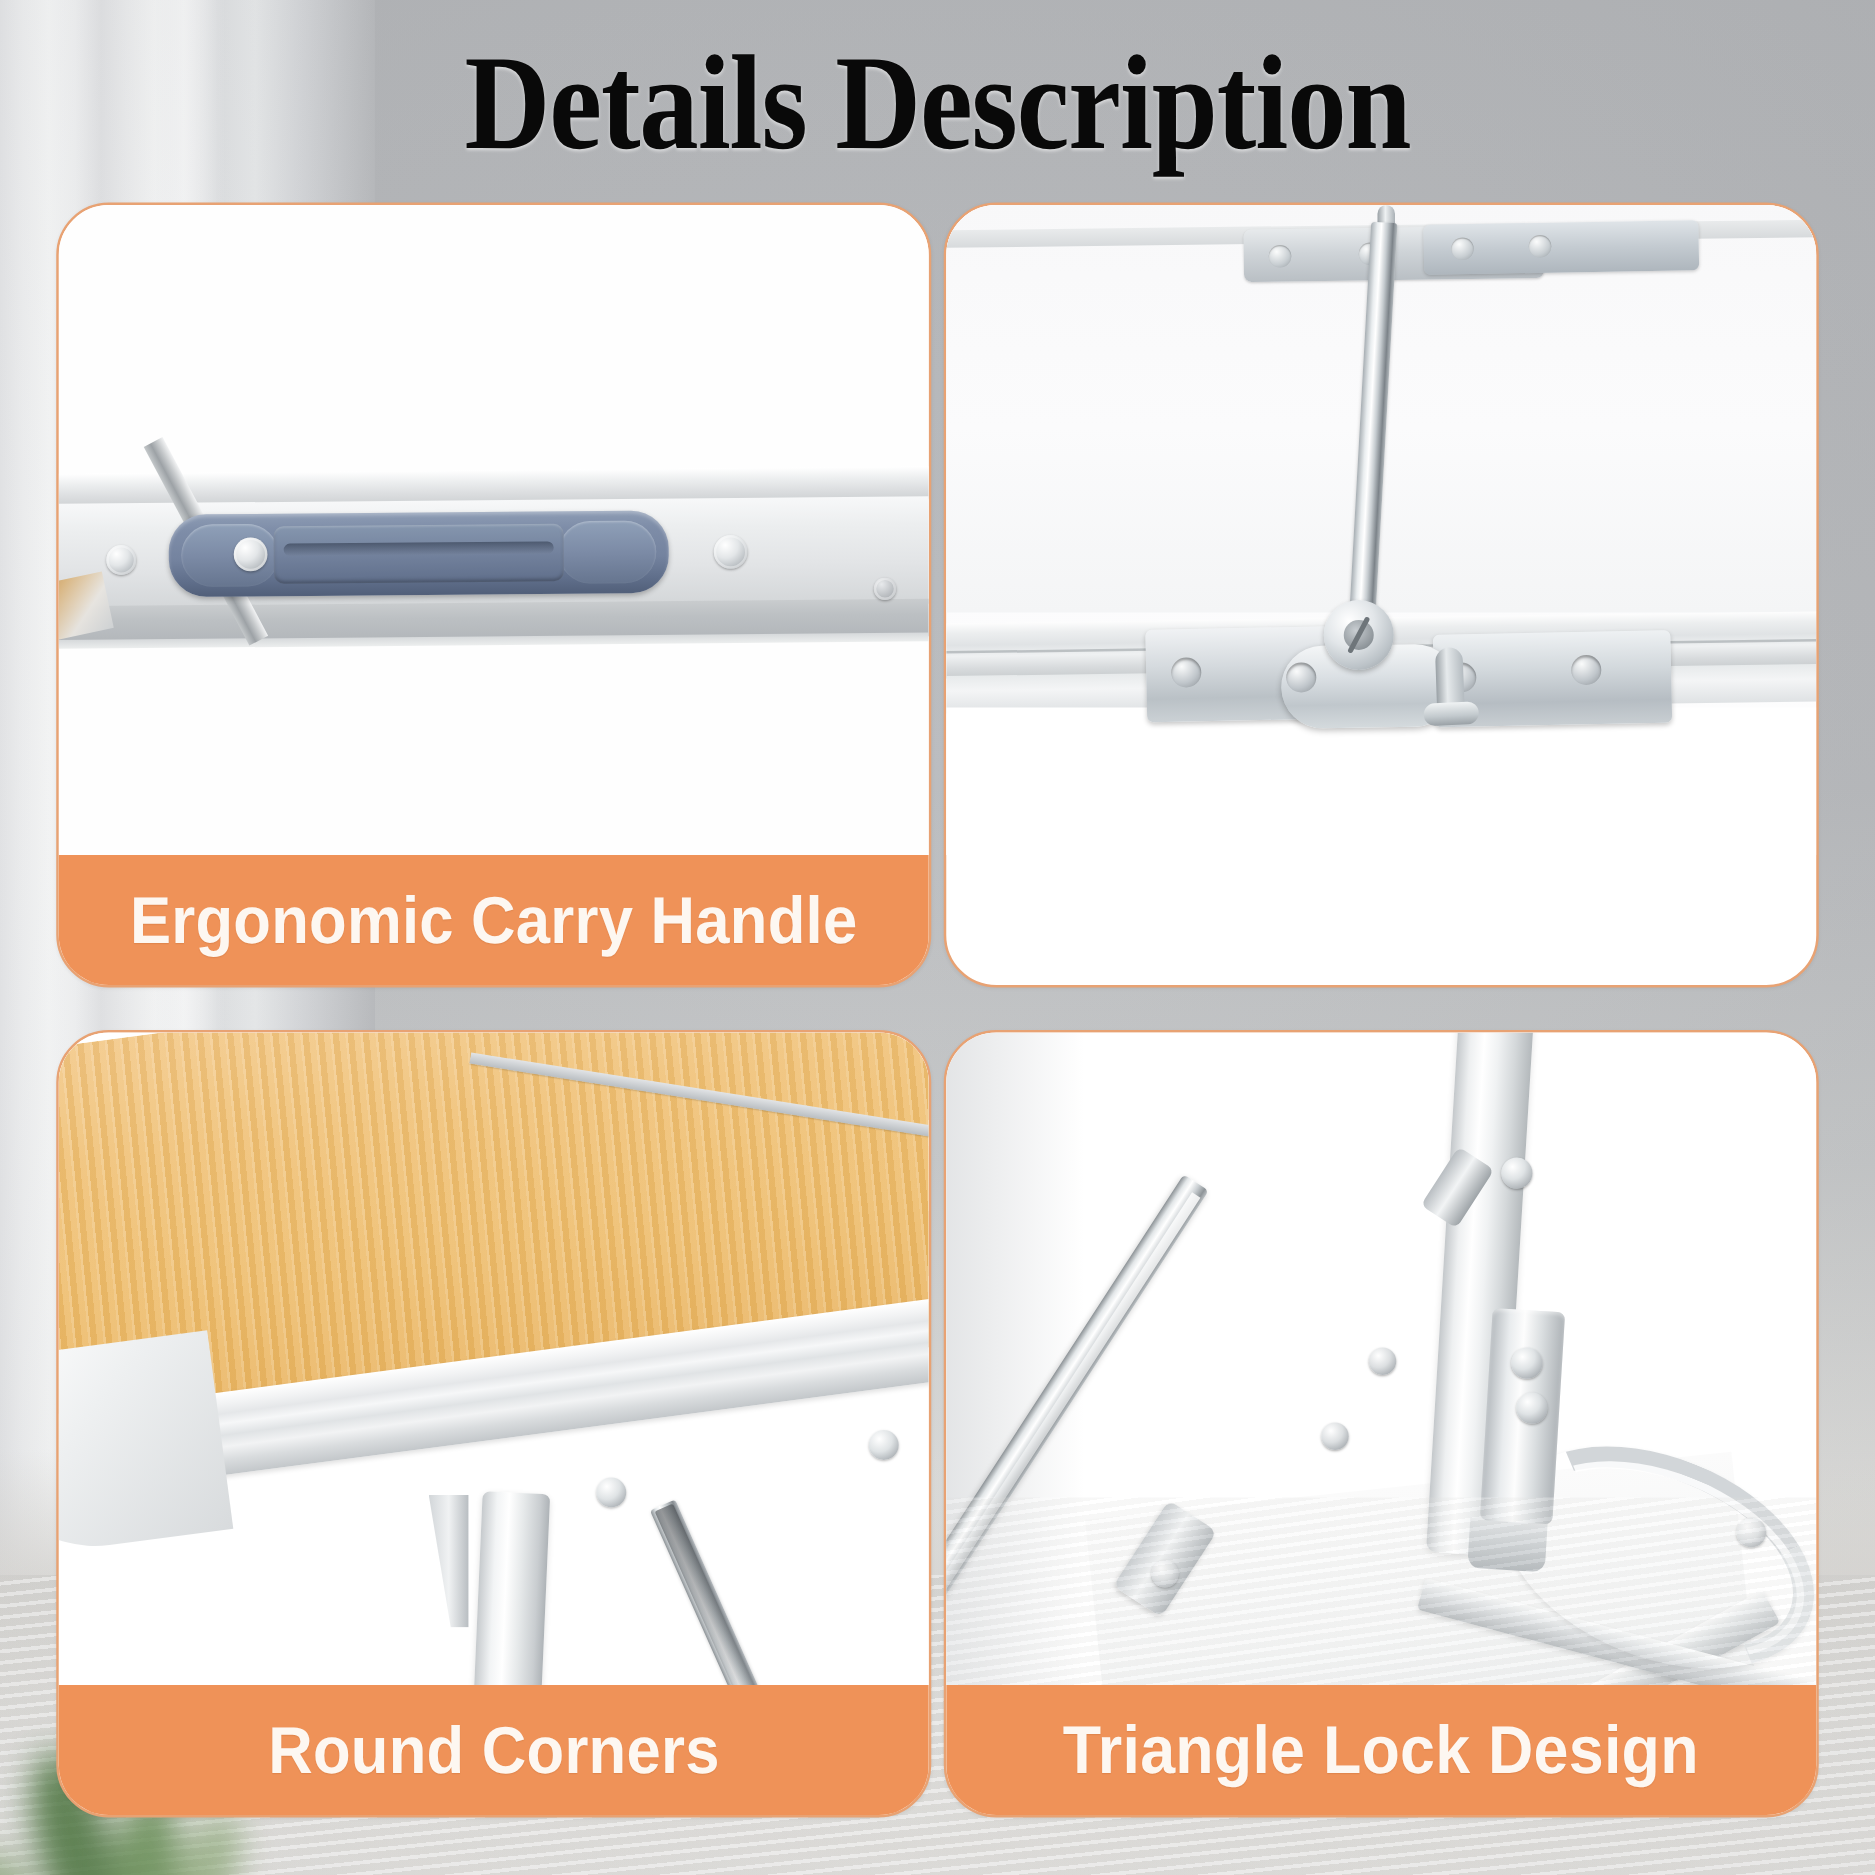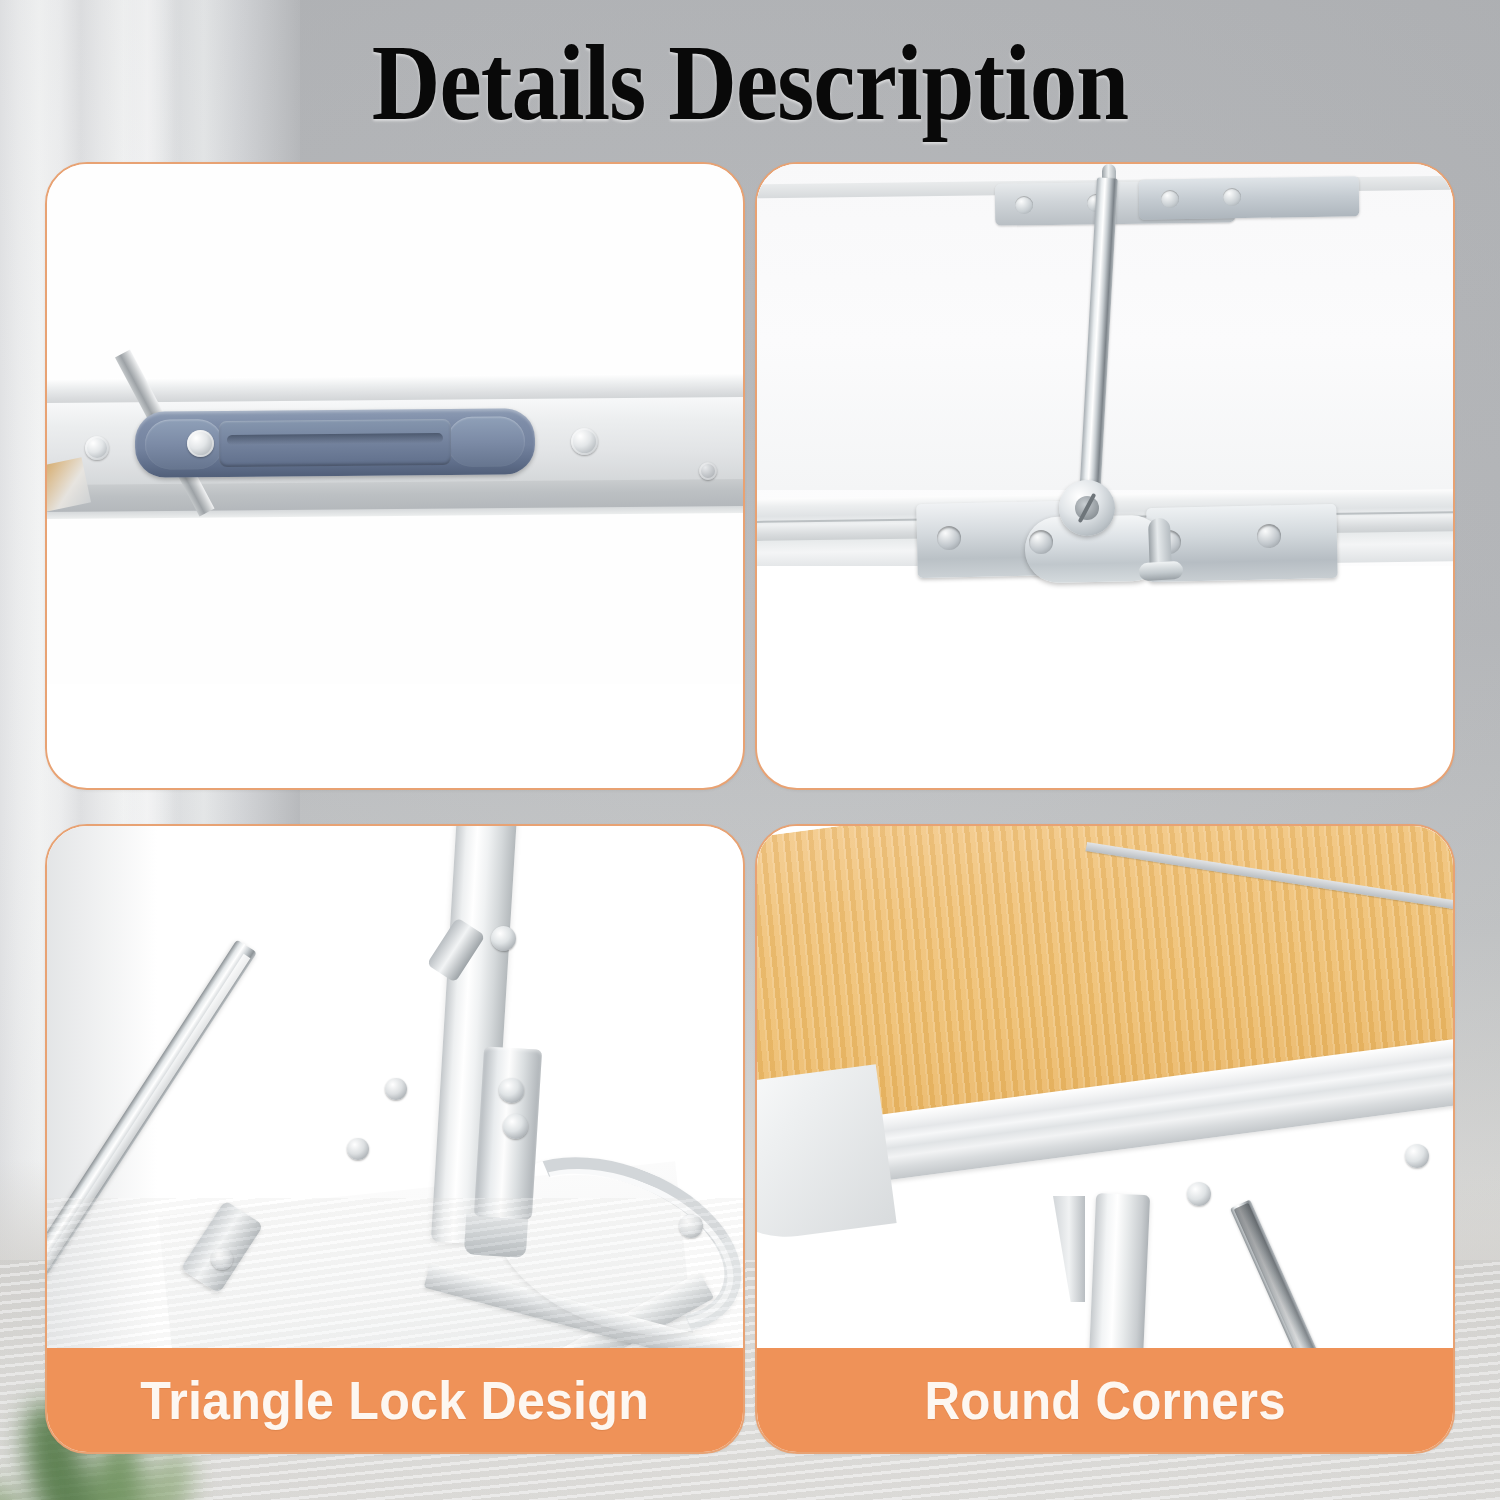--- a/index.html
+++ b/index.html
@@ -516,20 +516,23 @@
       <div class="handle">
         <div class="handle-cap cap-l"></div>
         <div class="handle-cap cap-r"></div>
         <div class="handle-inner"></div>
         <div class="handle-slot"></div>
       </div>
       <div class="screw scr1"></div>
       <div class="screw scr2"></div>
       <div class="screw scr3"></div>
       <div class="screw scr4"></div>
+    </div>
+    <div class="caption">
+      <span>Ergonomic Carry Handle</span>
     </div>
   </div>
 
   <div class="card c2">
     <div class="photo p2">
       <div class="panel-top"></div>
       <div class="topbar"></div>
       <div class="plate-top"></div>
       <div class="plate-top2"></div>
       <div class="hole h1"></div>
@@ -549,20 +552,40 @@
       <div class="bhole bh1"></div>
       <div class="bhole bh2"></div>
       <div class="bhole bh3"></div>
       <div class="bhole bh4"></div>
       <div class="pin"></div>
       <div class="pinhead"></div>
       <div class="boss"></div>
     </div>
   </div>
 
+  <div class="card c3">
+    <div class="photo p3">
+      <div class="top-wood"></div>
+      <div class="wood-seam"></div>
+      <div class="edge-front"></div>
+      <div class="corner-round"></div>
+      <div class="esc es1"></div>
+      <div class="esc es2"></div>
+      <div class="gusset"></div>
+      <div class="leg"></div>
+
+      <div class="brace"></div>
+      <div class="brace-dark"></div>
+
+    </div>
+    <div class="caption">
+      <span>Round Corners</span>
+    </div>
+  </div>
+
   <div class="card c4">
     <div class="photo p4">
       <div class="shadow-l"></div>
       <div class="frame-panel"></div>
       <div class="frame-h"></div>
       <div class="frame-h2"></div>
       <div class="tube-curve"></div>
       <div class="tube-curve2"></div>
       <div class="hole-dark"></div>
       <div class="legtube"></div>
@@ -579,33 +602,13 @@
       <div class="dscrew ds2"></div>
       <div class="dscrew ds3"></div>
       <div class="fscrew"></div>
       <div class="bg-texture"></div>
     </div>
     <div class="caption">
       <span>Triangle Lock Design</span>
     </div>
   </div>
 
-  <div class="card c3">
-    <div class="photo p3">
-      <div class="top-wood"></div>
-      <div class="wood-seam"></div>
-      <div class="edge-front"></div>
-      <div class="corner-round"></div>
-      <div class="esc es1"></div>
-      <div class="esc es2"></div>
-      <div class="gusset"></div>
-      <div class="leg"></div>
-
-      <div class="brace"></div>
-      <div class="brace-dark"></div>
-
-    </div>
-    <div class="caption">
-      <span>Round Corners</span>
-    </div>
-  </div>
-
 </div>
 
 </body></html>

